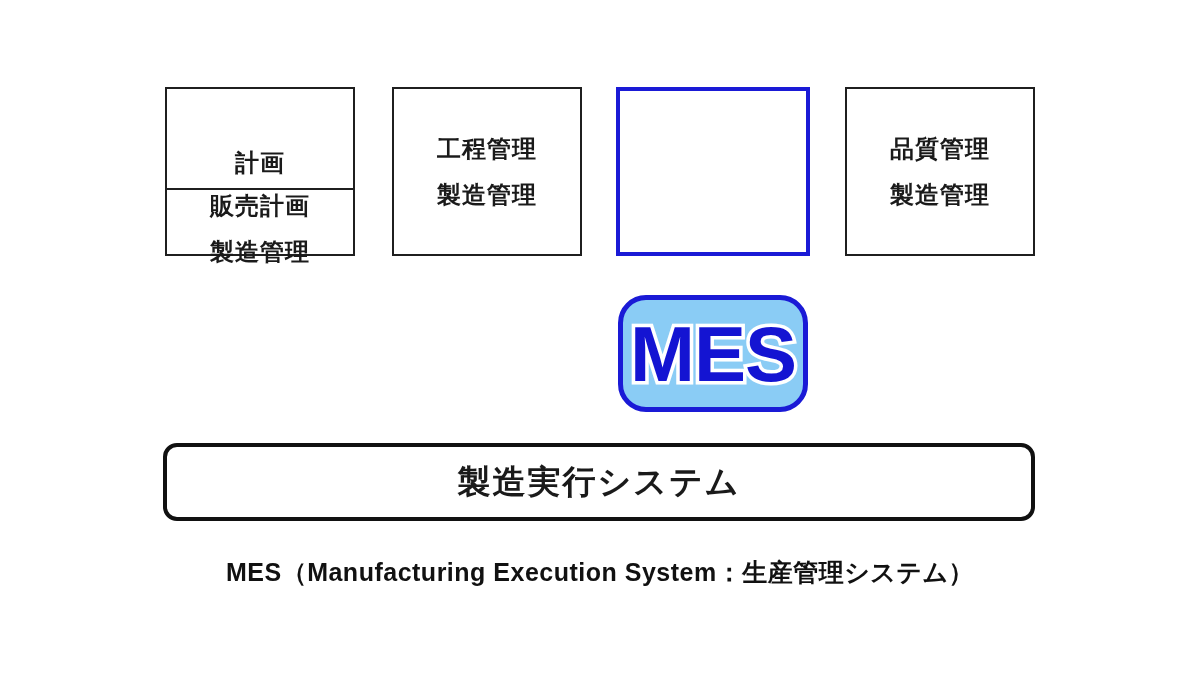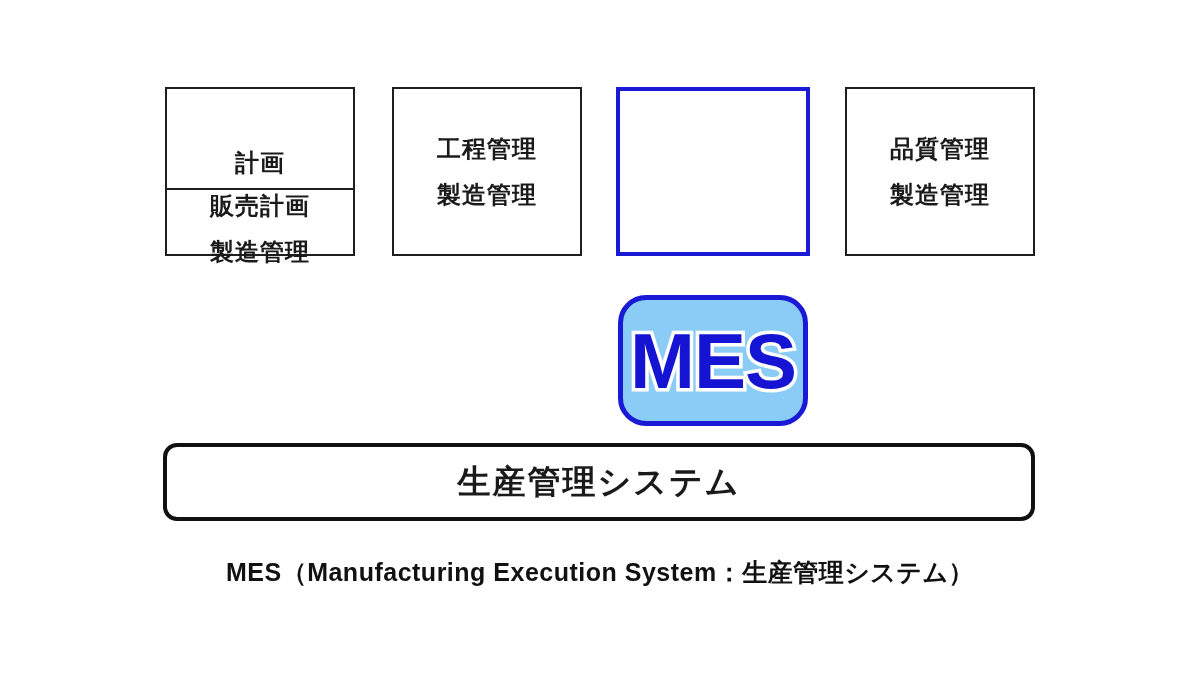--- a/index.html
+++ b/index.html
@@ -60,21 +60,21 @@
     font-weight: 700;
     letter-spacing: 1px;
   }
 
   
   .mes-badge {
     position: absolute;
     left: 618px;
     top: 295px;
     width: 190px;
-    height: 131px;
+    height: 117px;
     background: #8accf5;
     border: 5px solid #1a1ad6;
     border-radius: 28px;
     z-index: 3;
     display: flex;
     align-items: center;
     justify-content: center;
   }
   .mes-badge svg { display: block; }
   .mes-badge text {
@@ -150,18 +150,18 @@
     </div>
   </div>
 
   <div class="mes-badge">
     <svg width="180" height="143" viewBox="0 0 180 143">
       <text x="90" y="72" text-anchor="middle" dominant-baseline="central">MES</text>
     </svg>
   </div>
 
   <div class="system-box">
-    <span>生産管理システム</span>
+    <span>製造実行システム</span>
   </div>
 
   <div class="caption">MES（Manufacturing Execution System：生産管理システム）</div>
 
 </div>
 
 </body></html>

